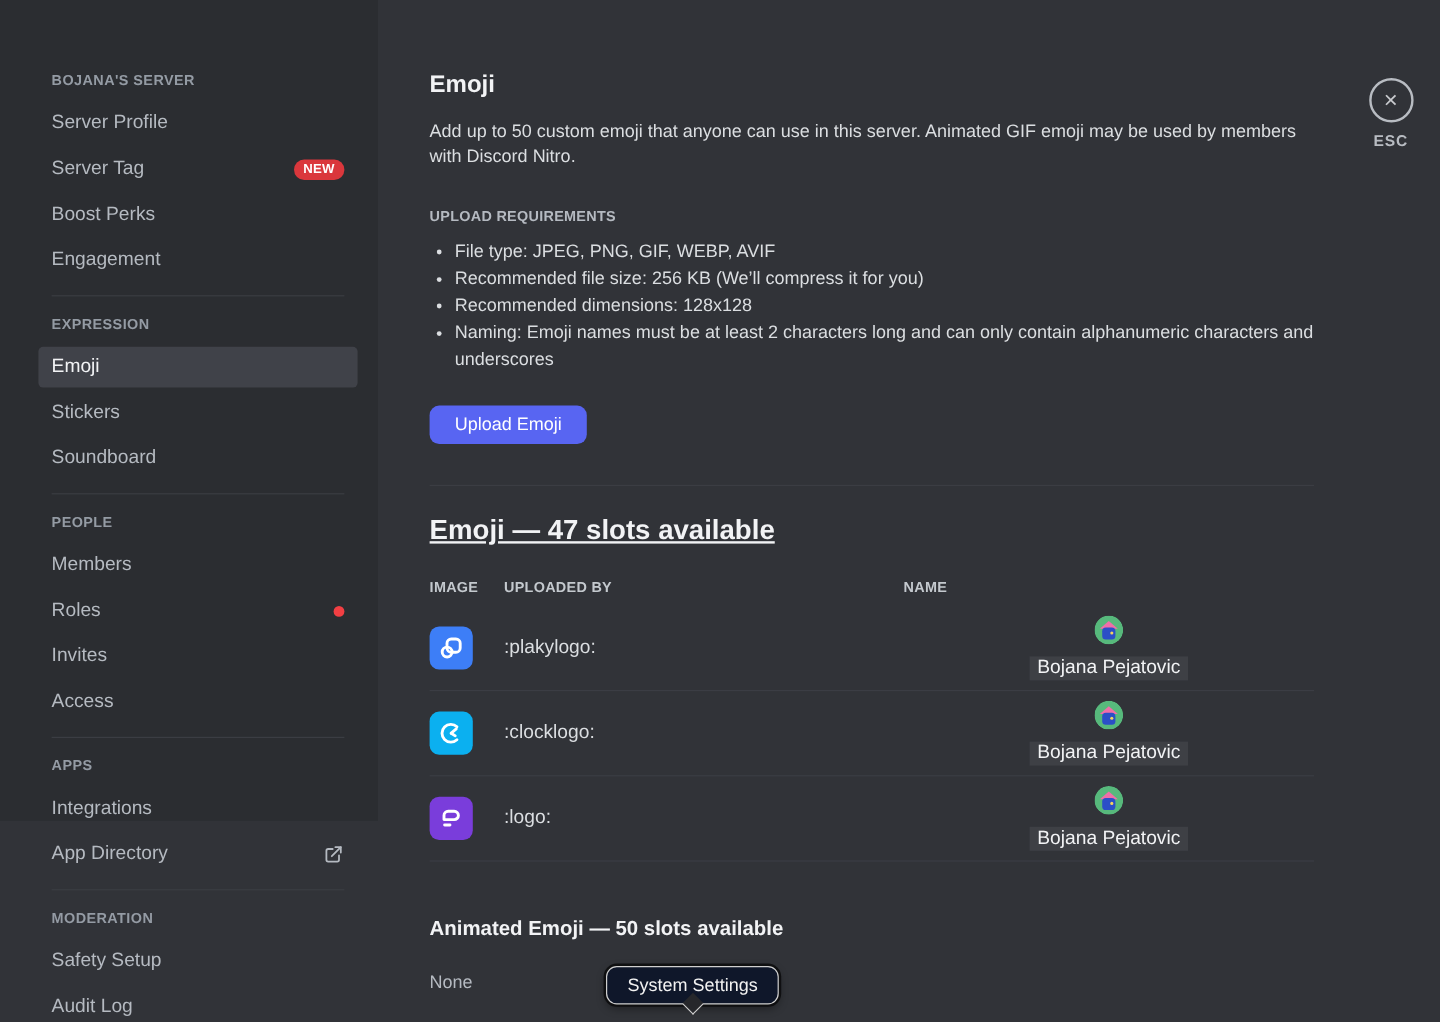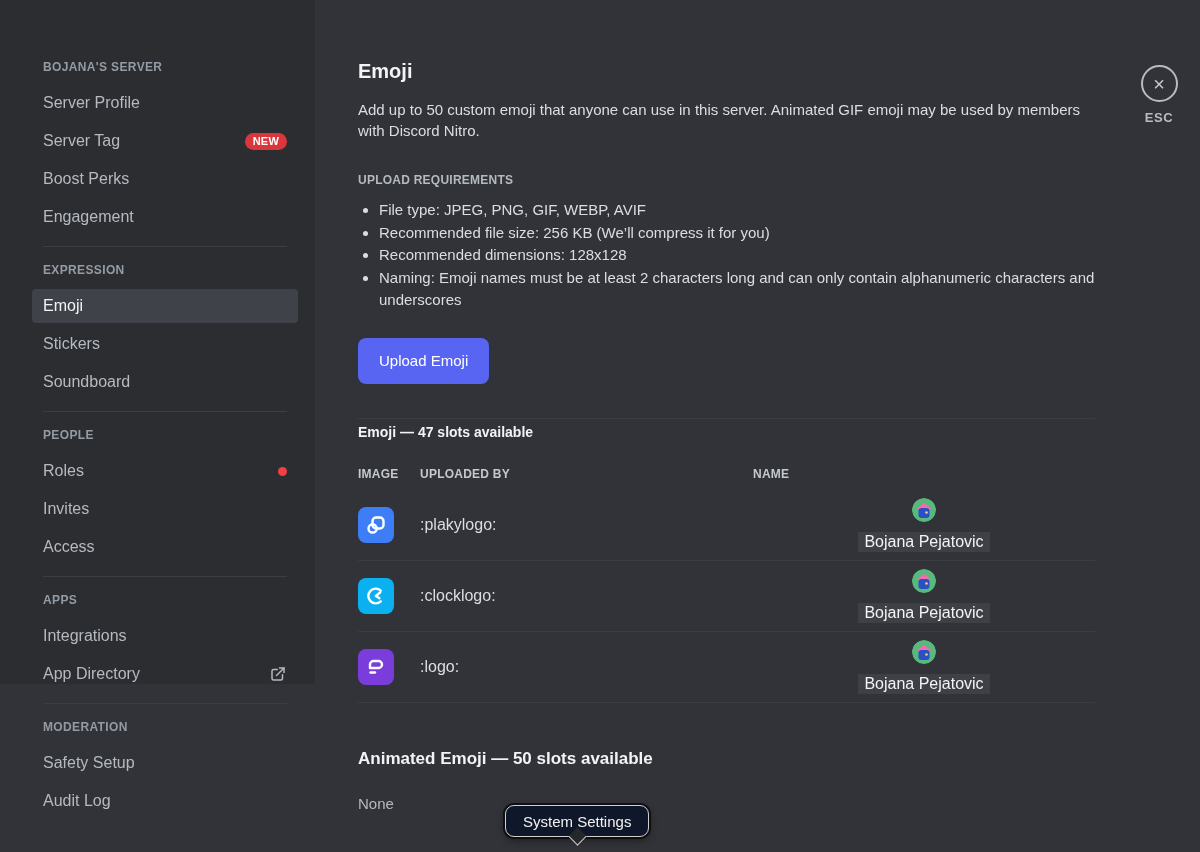--- a/index.html
+++ b/index.html
@@ -50,26 +50,26 @@
   .page-title { font-size:20px; font-weight:bold; color:#f2f3f5; margin-bottom:16px; }
   .page-desc { font-size:15px; line-height:21px; color:#dbdee1; margin-bottom:32px; }
   .ur-header {
     font-size:12px; font-weight:bold; color:#b5bac1;
     letter-spacing:.02em; margin-bottom:12px; text-transform:uppercase;
   }
   .ur-list { list-style:disc; padding-left:21px; margin-bottom:26px; }
   .ur-list li { font-size:15px; line-height:22.5px; color:#dbdee1; }
   .upload-btn {
     display:inline-flex; align-items:center; justify-content:center;
-    height:46px; padding:0 21px; background:#5865f2; color:#fff;
+    height:32px; padding:0 21px; background:#5865f2; color:#fff;
     border:none; border-radius:8px; font-size:15px; font-weight:500;
     font-family:inherit; cursor:pointer;
   }
   .section-divider { height:1px; background:#3b3d43; margin-top:34px; }
-  .slots-heading { font-size:14px; font-weight:bold; color:#f2f3f5; margin-top:5px; }
+  .slots-heading { font-size:23px; font-weight:bold; color:#f2f3f5; margin-top:23px;text-decoration:underline; }
   .thead {
     display:grid; grid-template-columns:62px 333px 1fr;
     margin-top:27px; padding-bottom:9px;
     font-size:12px; font-weight:bold; color:#c4c9ce; letter-spacing:.02em;
   }
   .trow {
     display:grid; grid-template-columns:62px 333px 1fr;
     align-items:center; height:71px; border-bottom:1px solid #3b3d44;
     cursor:pointer;
   }
@@ -149,20 +149,23 @@
       <span>Stickers</span>
     </div>
     <div class="nav-item">
       <span>Soundboard</span>
     </div>
   </div>
 
   <div>
     <div class="nav-divider"></div>
     <div class="nav-header">PEOPLE</div>
+    <div class="nav-item">
+      <span>Members</span>
+    </div>
     <div class="nav-item">
       <span>Roles</span>
       <span class="red-dot"></span>
     </div>
     <div class="nav-item">
       <span>Invites</span>
     </div>
     <div class="nav-item">
       <span>Access</span>
     </div>

